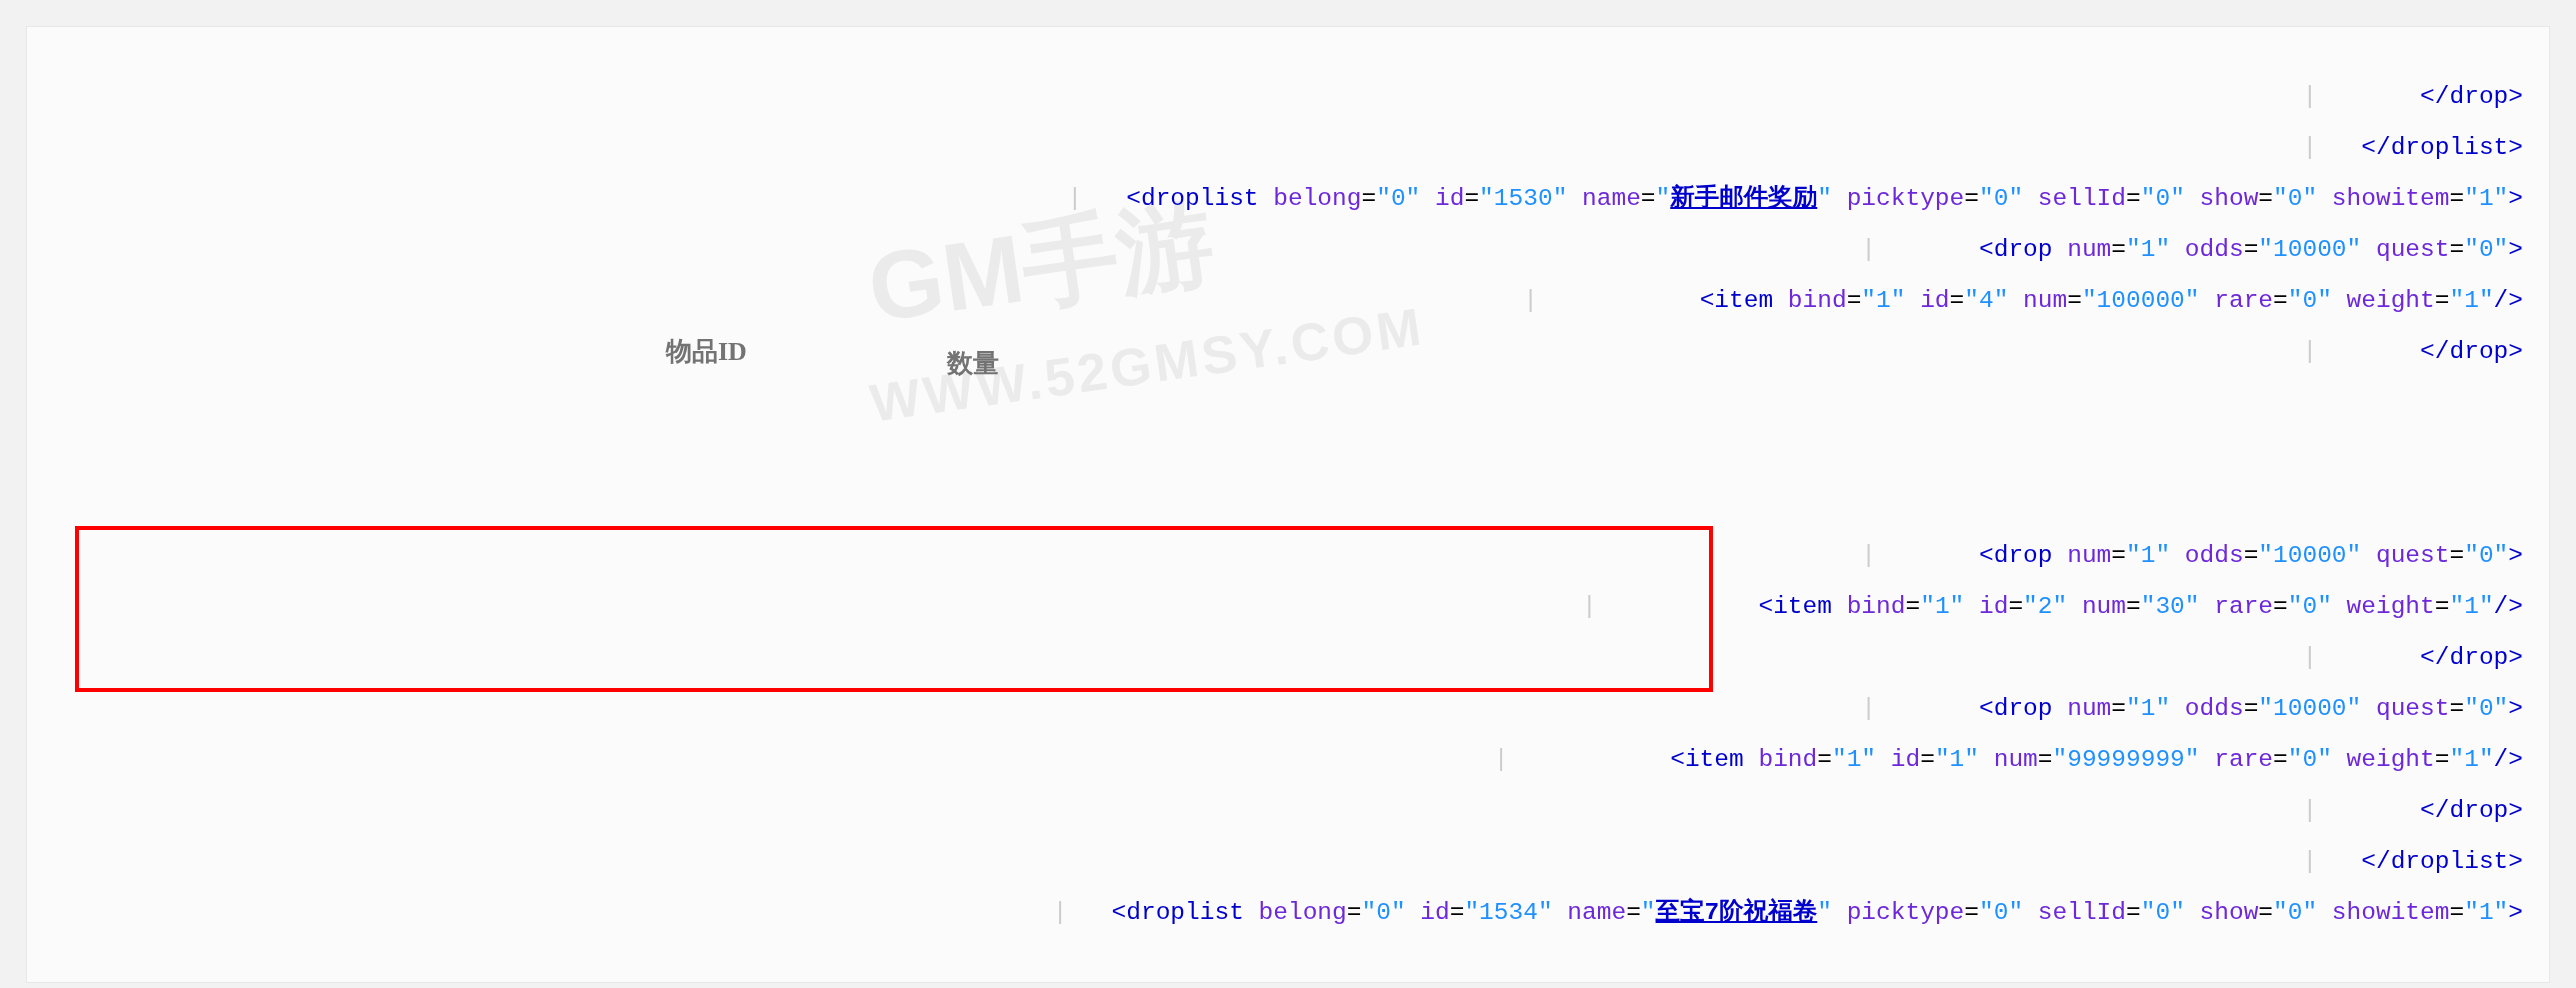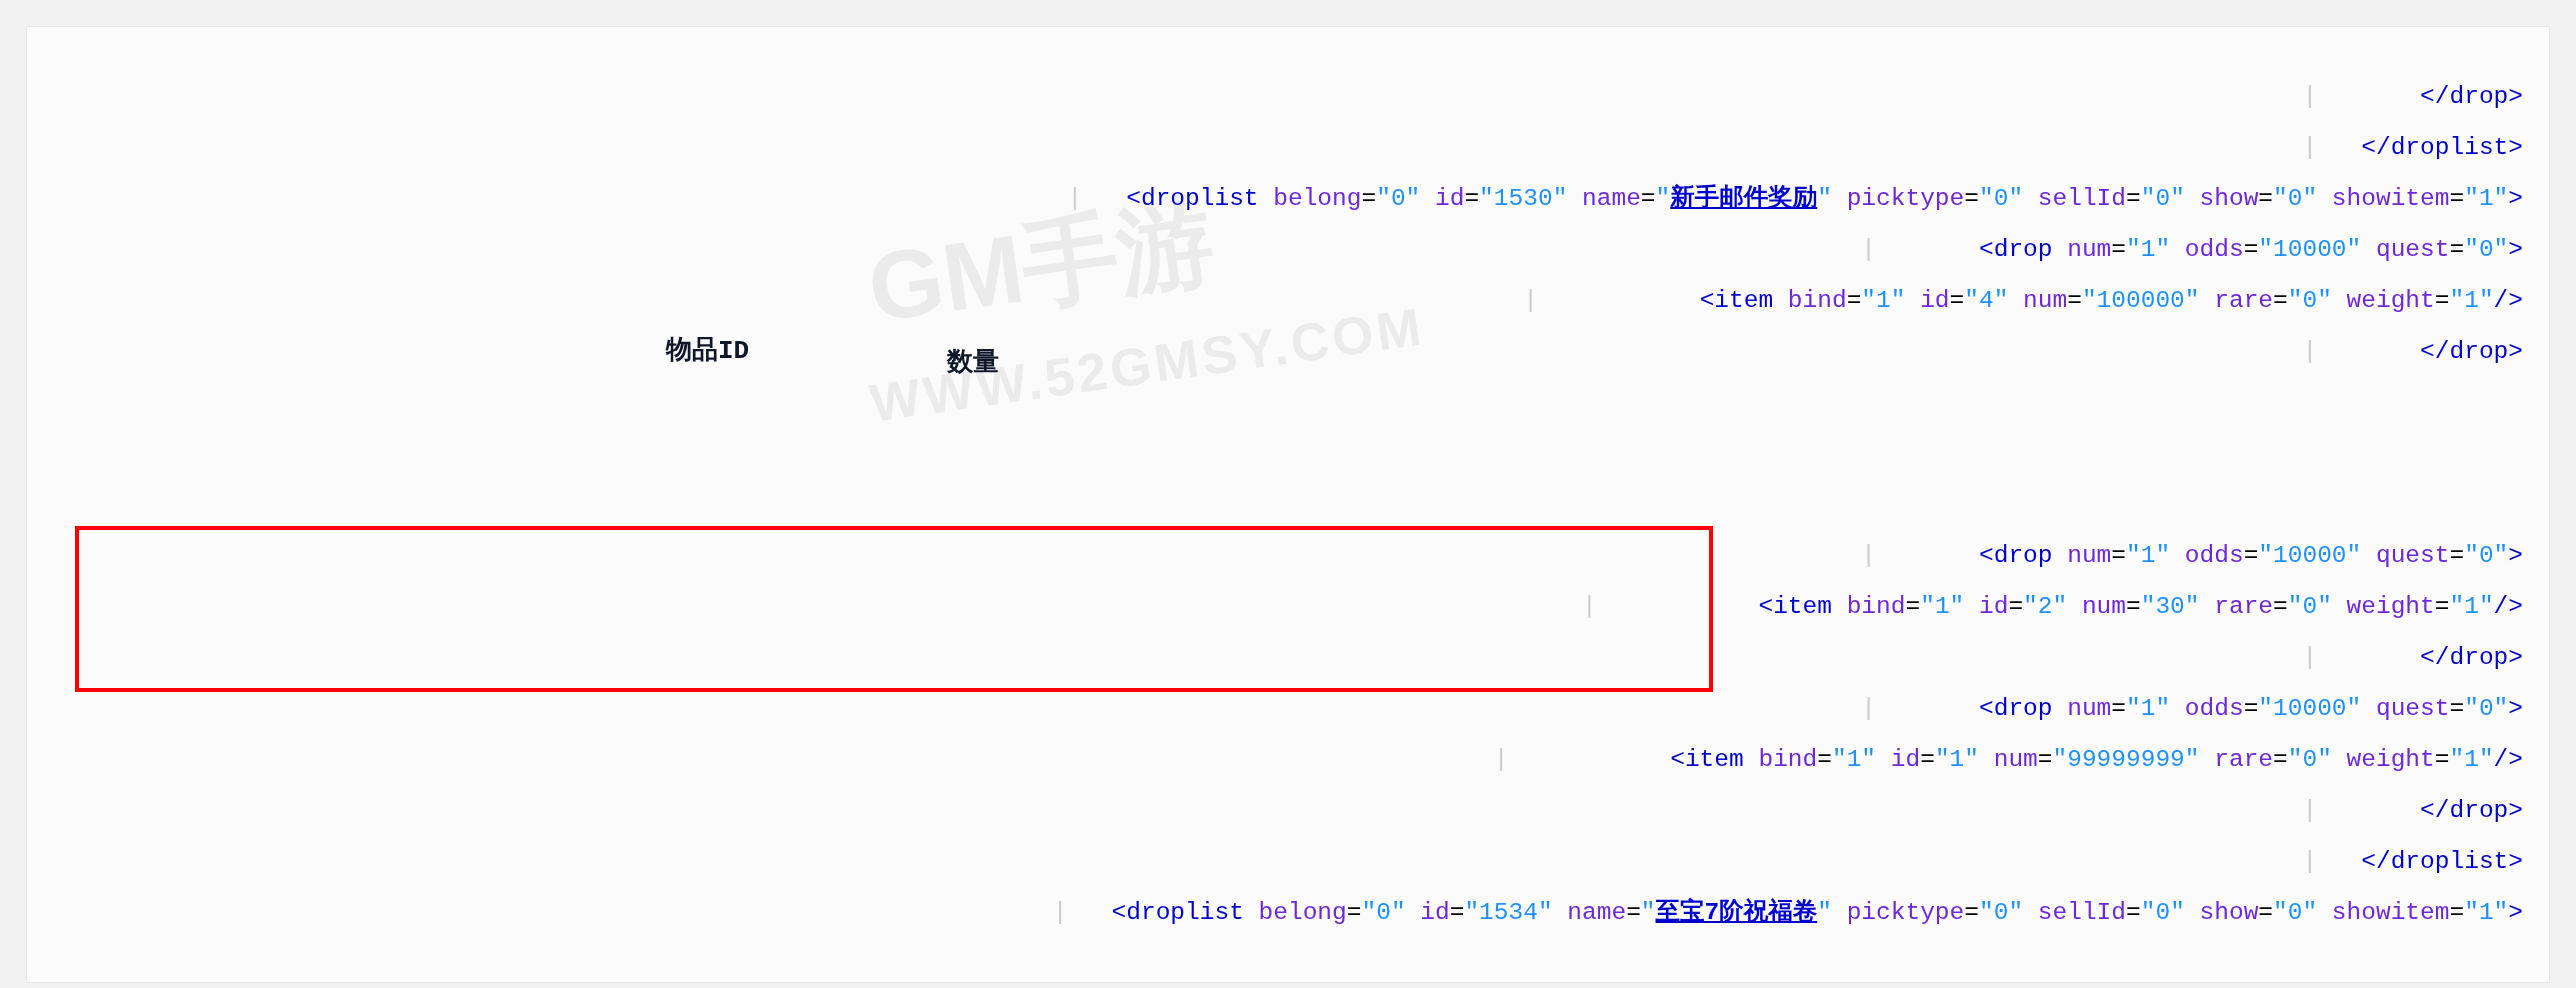--- a/index.html
+++ b/index.html
@@ -30,23 +30,23 @@
   .guide {
     color: #cccccc;
   }
   .tag   { color: #0000cd; }      
   .attr  { color: #6d28d9; }      
   .eq    { color: #000000; }
   .val   { color: #1e90ff; }      
   .cn    { color: #0000cd; font-weight: bold; text-decoration: underline; }
   .ann {
     position: absolute;
-    color: #0f172a;
+    color: #737373;
     font-weight: bold;
-    font-family: Liberation Mono, monospace;
+    font-family: Liberation Serif, serif;
     font-size: 26px;
   }
   .ann1 { left: 613px; top: 0px; }
   .ann2 { left: 894px; top: 12px; }
   .redbox {
     position: absolute;
     border: 4.4px solid #ff0000;
     pointer-events: none;
   }
   .watermark {

